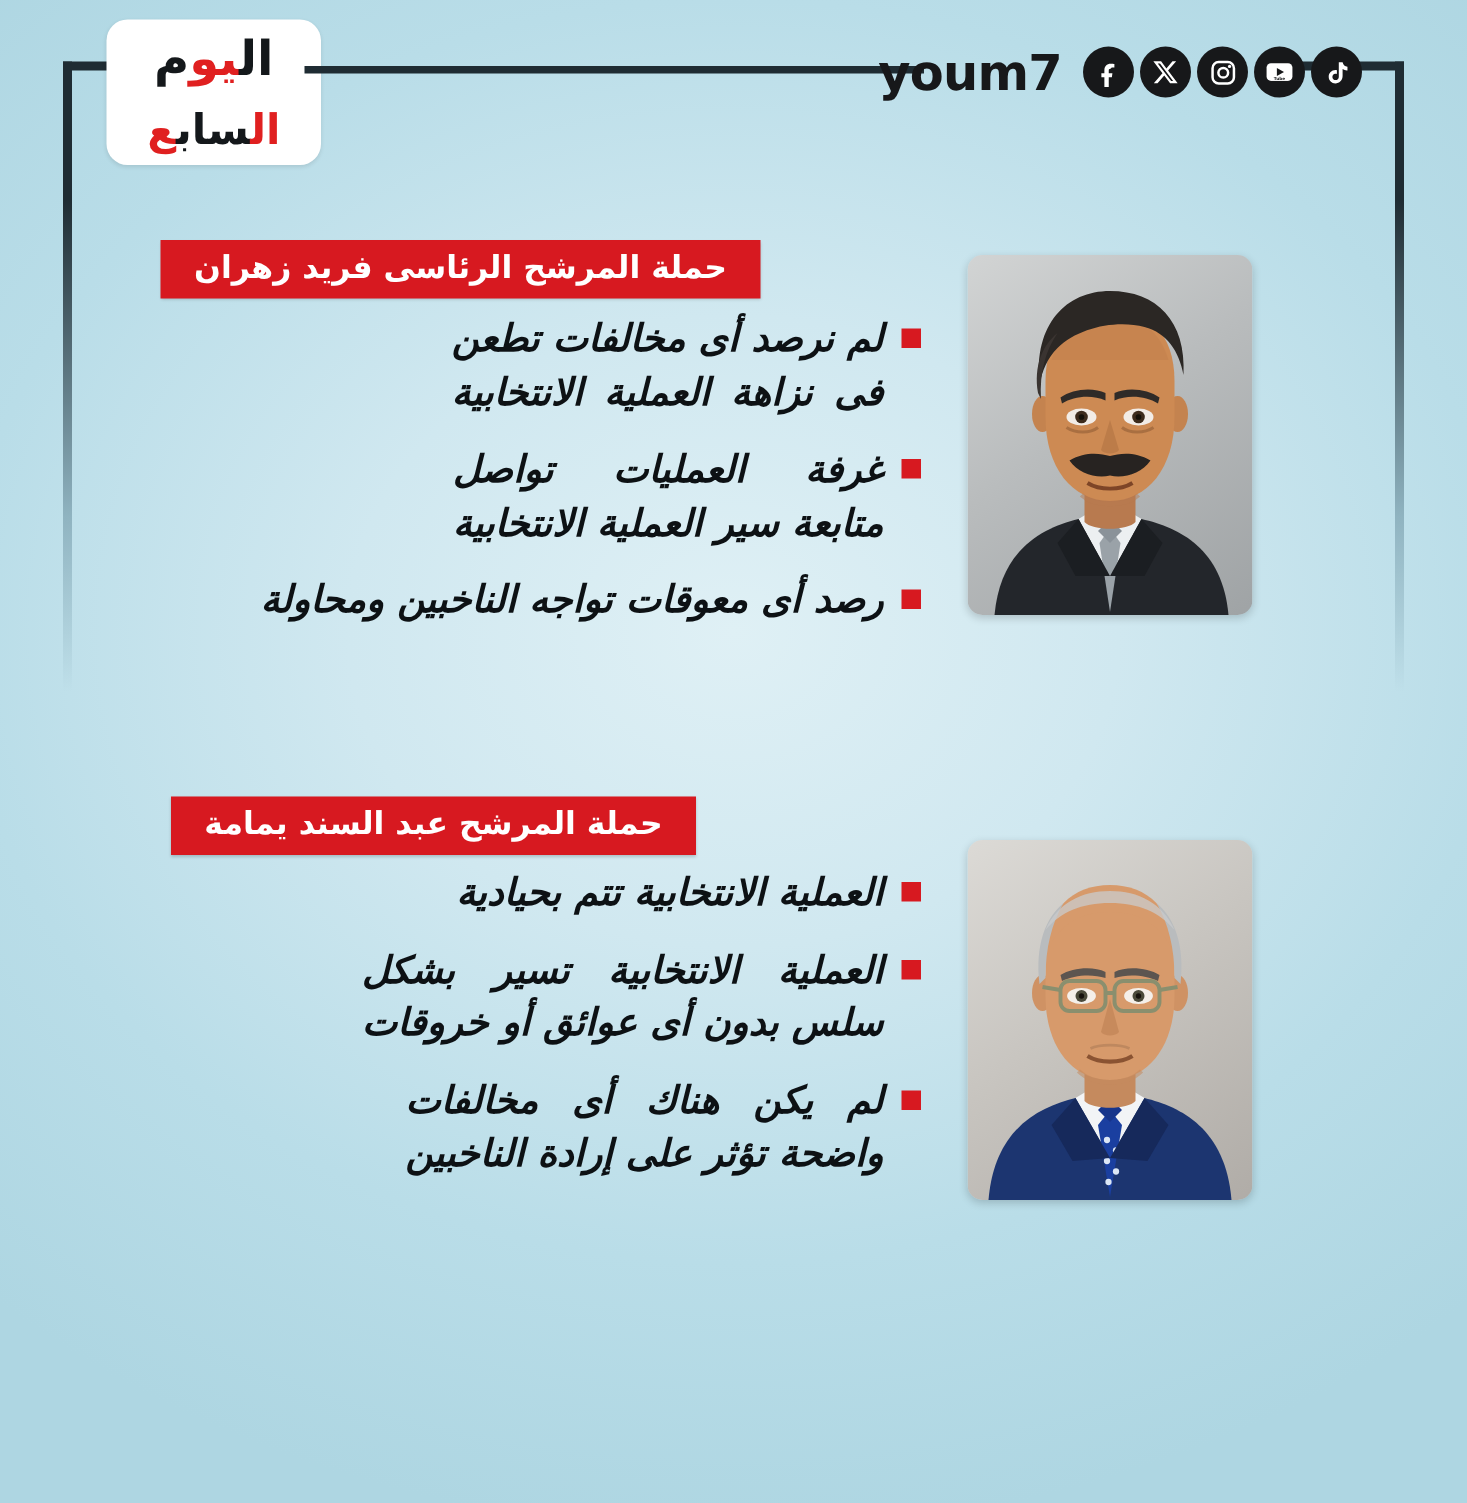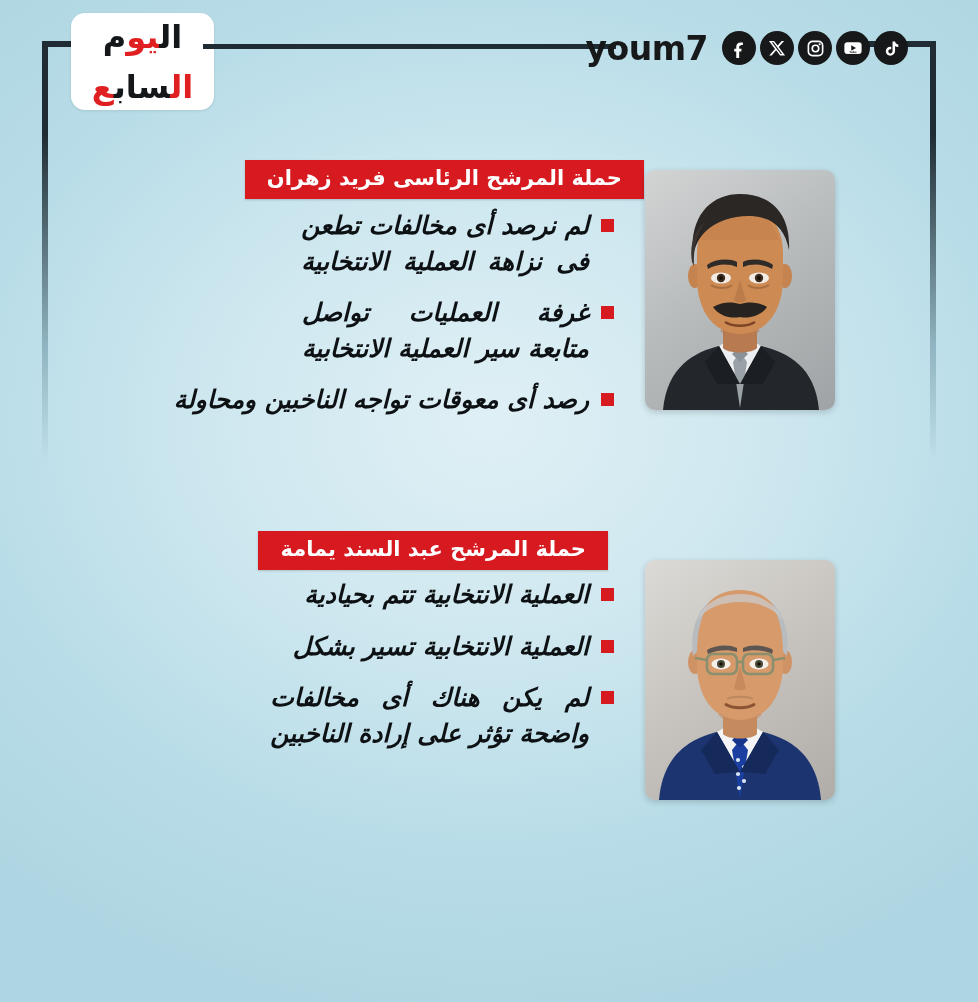--- a/index.html
+++ b/index.html
@@ -75,21 +75,21 @@
     font-weight: bold;
     line-height: 1.0;
     letter-spacing: -1px;
     direction: rtl;
   }
   .logo-line1 {
     font-size: 32px;
     margin-bottom: 18px;
   }
   .logo-line2 {
-    font-size: 32px;
+    font-size: 28px;
   }
   .logo-red { color: #e02020; }
   .logo-black { color: #14181b; }
 
   .header-rule {
     position: absolute;
     left: 203px; top: 44px;
     width: 413px; height: 5px;
     background: #1f2c33;
   }
@@ -124,22 +124,21 @@
     line-height: 1;
   }
 
   
   .section { position: absolute; }
   #section-0 { left: 0; top: 150px; width: 978px; }
   #section-1 { left: 0; top: 525px; width: 978px; }
 
   .sec-title-wrap {
     position: absolute;
-    text-align: right;
-    padding-left: 30px;
+    text-align: center;
   }
   #section-0 .sec-title-wrap { left: 0; top: 10px; width: 614px; }
   #section-1 .sec-title-wrap { left: 0; top: 6px; width: 578px; }
 
   .sec-title {
     display: inline-block;
     background: #d71920;
     color: #ffffff;
     font-weight: bold;
     font-size: 21px;
@@ -309,20 +308,21 @@
       <div class="bullet">
         <span class="bullet-marker"></span>
         <span class="bullet-text">
           <span class="ln">العملية الانتخابية تتم بحيادية</span>
         </span>
       </div>
       <div class="bullet">
         <span class="bullet-marker"></span>
         <span class="bullet-text">
           <span class="ln">العملية الانتخابية تسير بشكل</span>
+          <span class="ln ln-last">سلس بدون أى عوائق أو خروقات</span>
         </span>
       </div>
       <div class="bullet">
         <span class="bullet-marker"></span>
         <span class="bullet-text">
           <span class="ln">لم يكن هناك أى مخالفات</span>
           <span class="ln ln-last">واضحة تؤثر على إرادة الناخبين</span>
         </span>
       </div>
     </div>

